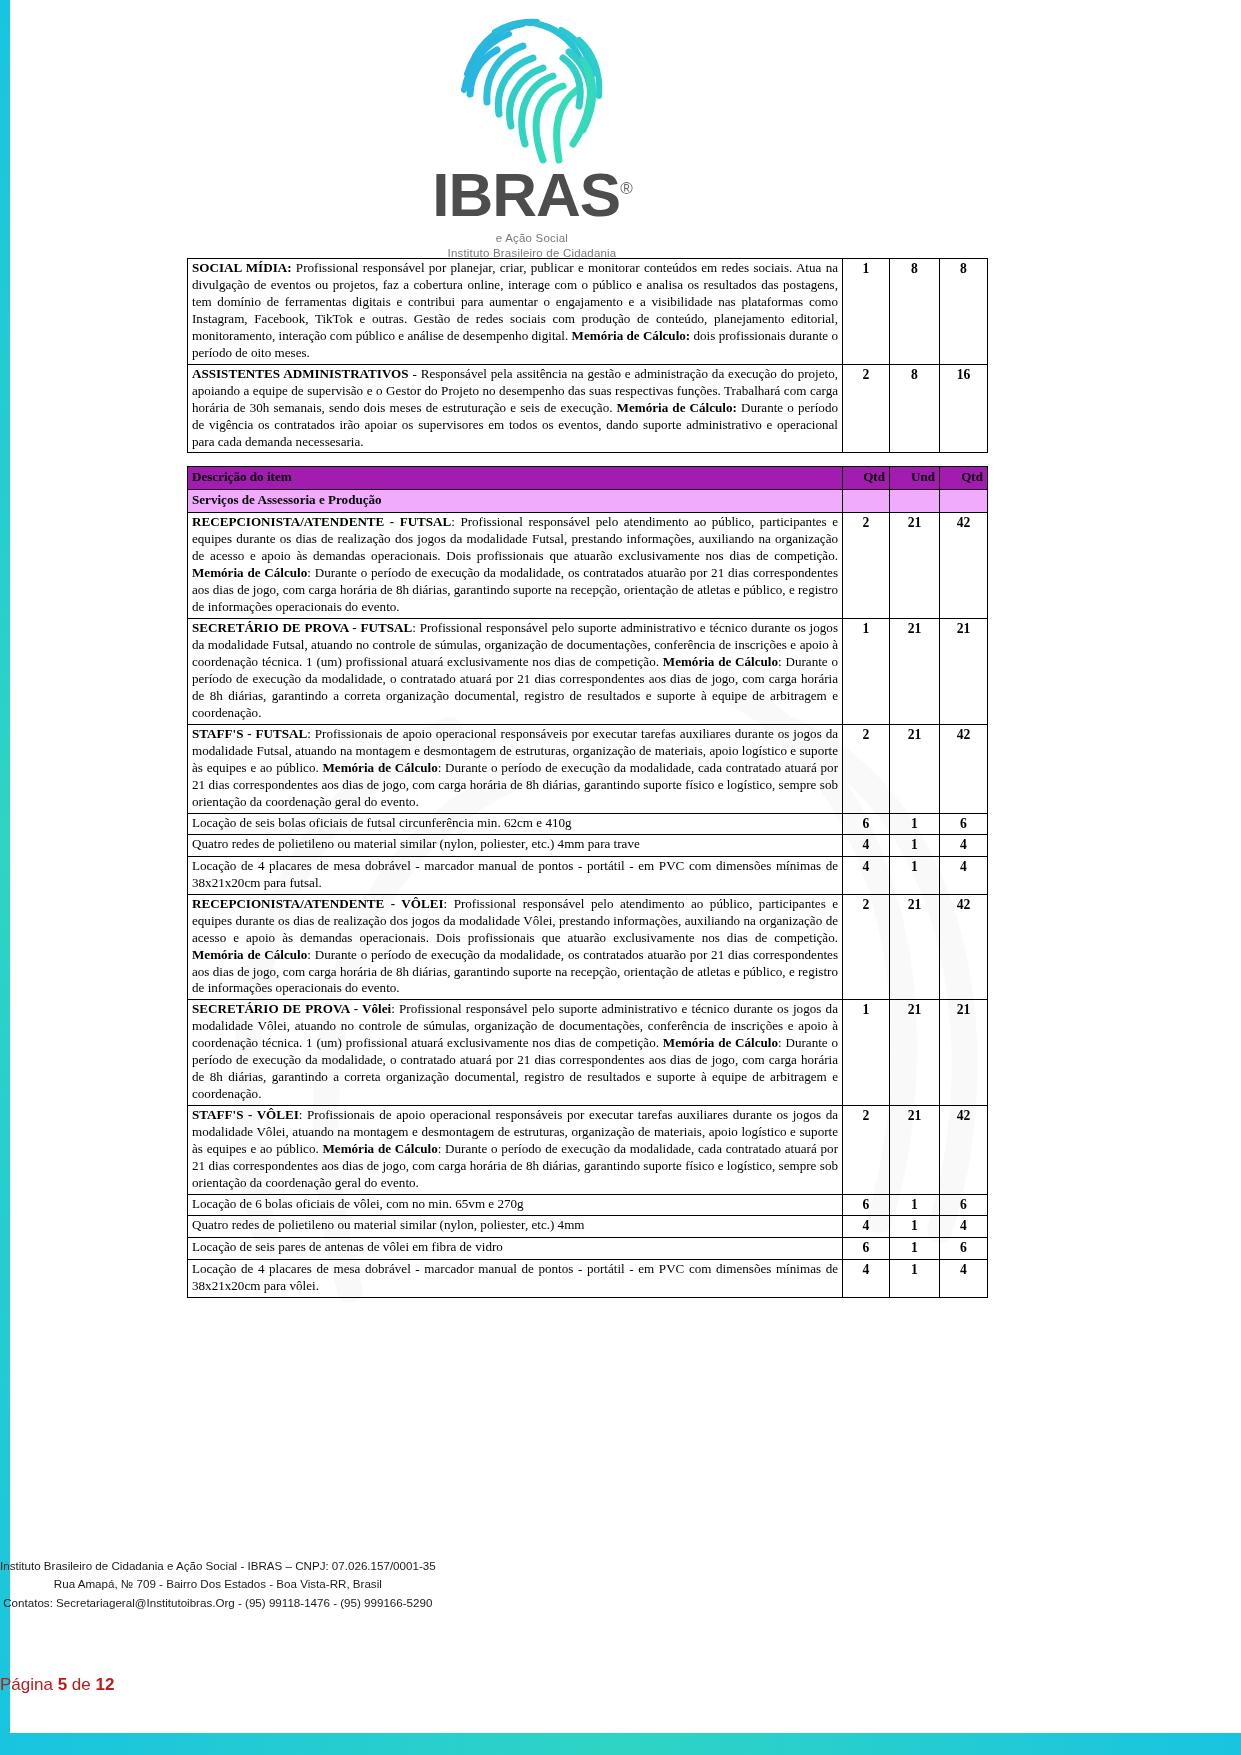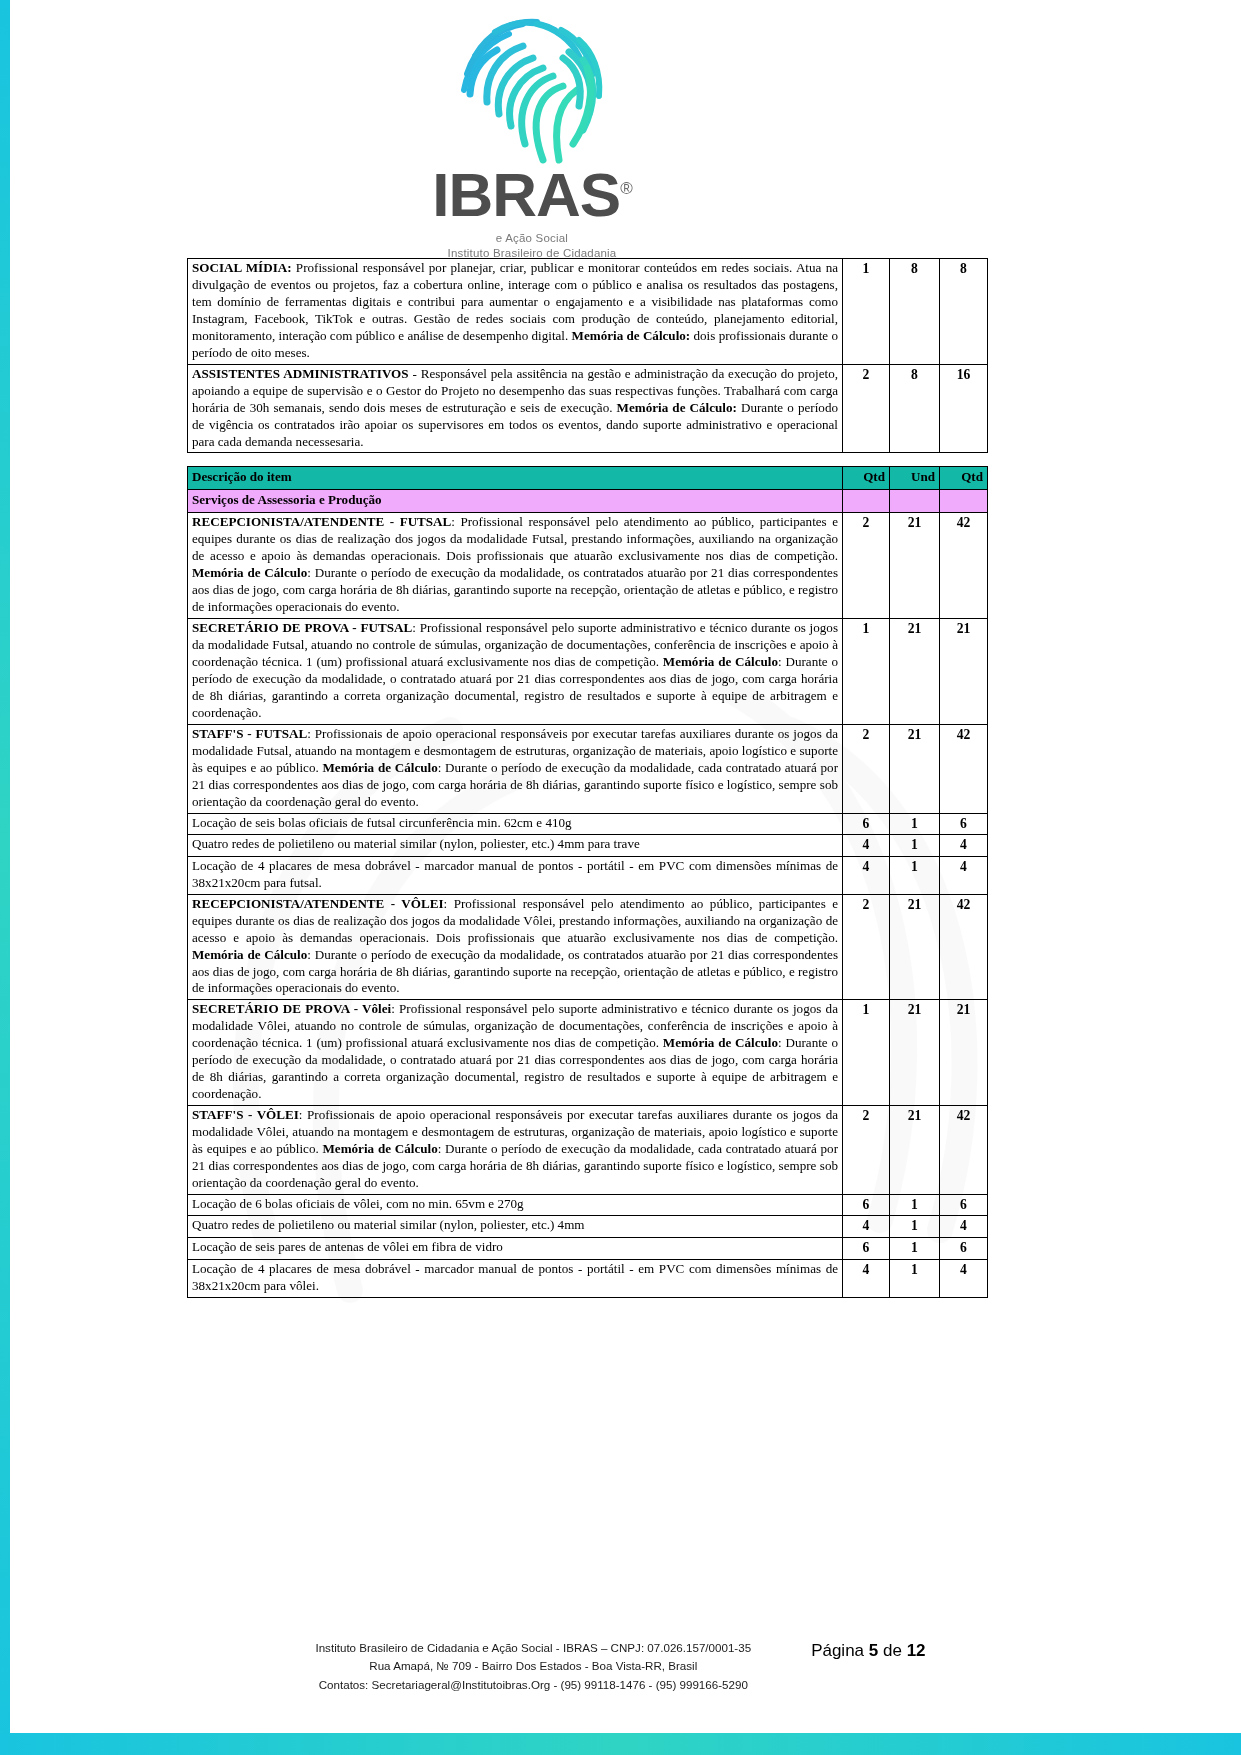--- a/index.html
+++ b/index.html
@@ -112,21 +112,21 @@
   col.c-und  { width: 50px; }
   col.c-q2   { width: 48px; }
 
   .lead { font-weight: bold; }
   .mem  { font-weight: bold; }
 
   .table-gap { height: 13px; }
 
   
   tr.hdr td {
-    background: #14b8a6;
+    background: #a21caf;
     font-weight: bold;
     text-align: left;
     vertical-align: middle;
     padding-top: 2px;
     padding-bottom: 3px;
   }
   tr.hdr td.ctr { text-align: right; }
   tr.subhdr td {
     background: #f0abfc;
     font-weight: bold;
@@ -145,32 +145,33 @@
     position: absolute;
     left: 0; bottom: 60px;
     width: 1241px;
     z-index: 2;
   }
   .footer-inner {
     display: flex;
     align-items: flex-start;
     justify-content: center;
     gap: 60px;
+    flex-direction: column;
   }
   .footer-text {
     font-family: "Liberation Sans", "DejaVu Sans", sans-serif;
     font-size: 11.6px;
     color: #1a1a1a;
     line-height: 1.62;
     text-align: center;
   }
   .footer-page {
     font-family: "Liberation Sans", "DejaVu Sans", sans-serif;
     font-size: 17px;
-    color: #000000;
+    color: #b91c1c;
     white-space: nowrap;
     padding-top: 2px;
   }
   .footer-page b { font-weight: bold; }
 </style>
 </head>
 <body>
 
 <div class="edge-bar-left"></div>
 <div class="edge-bar-bottom"></div>

